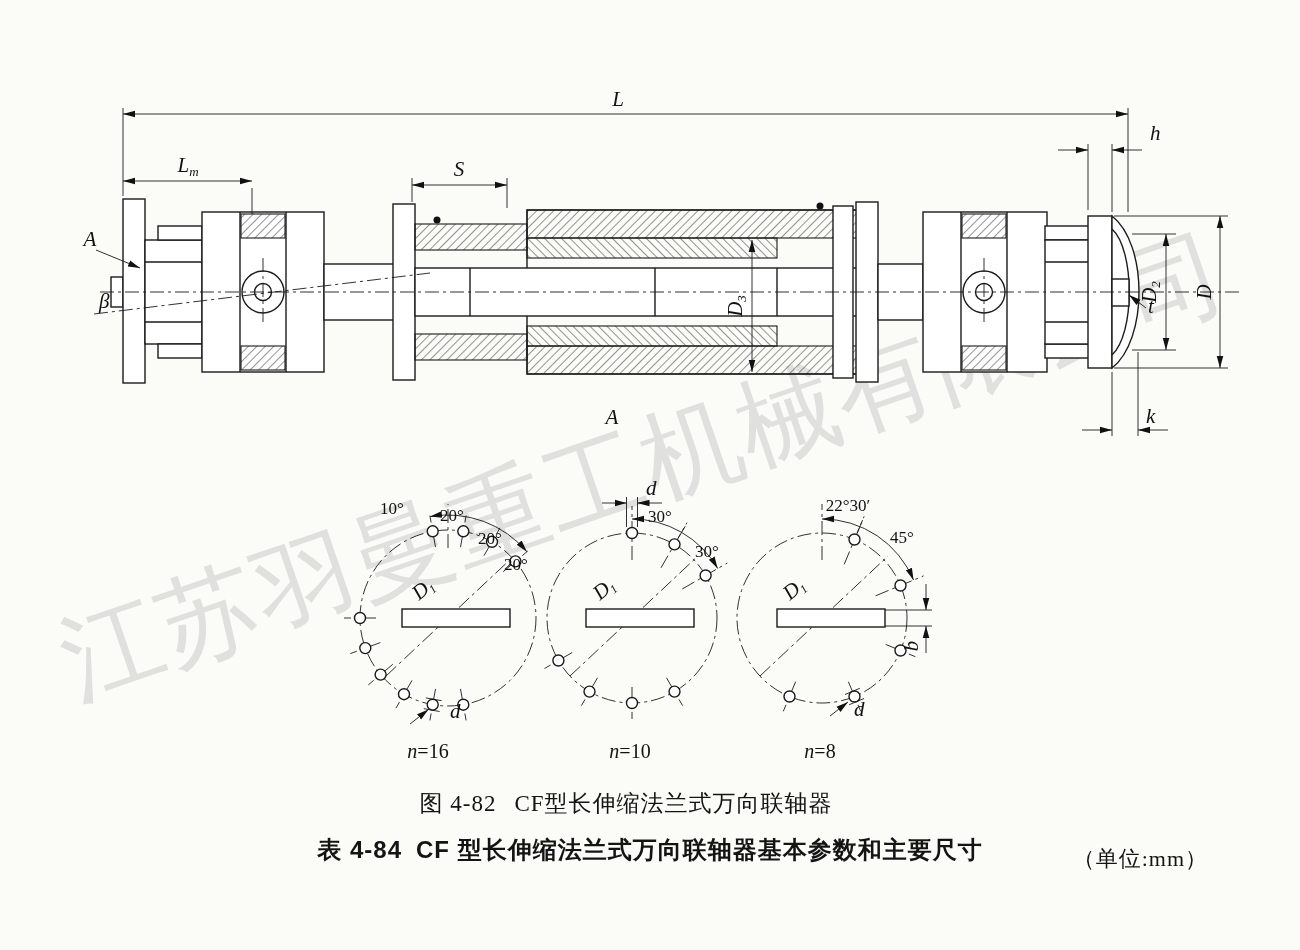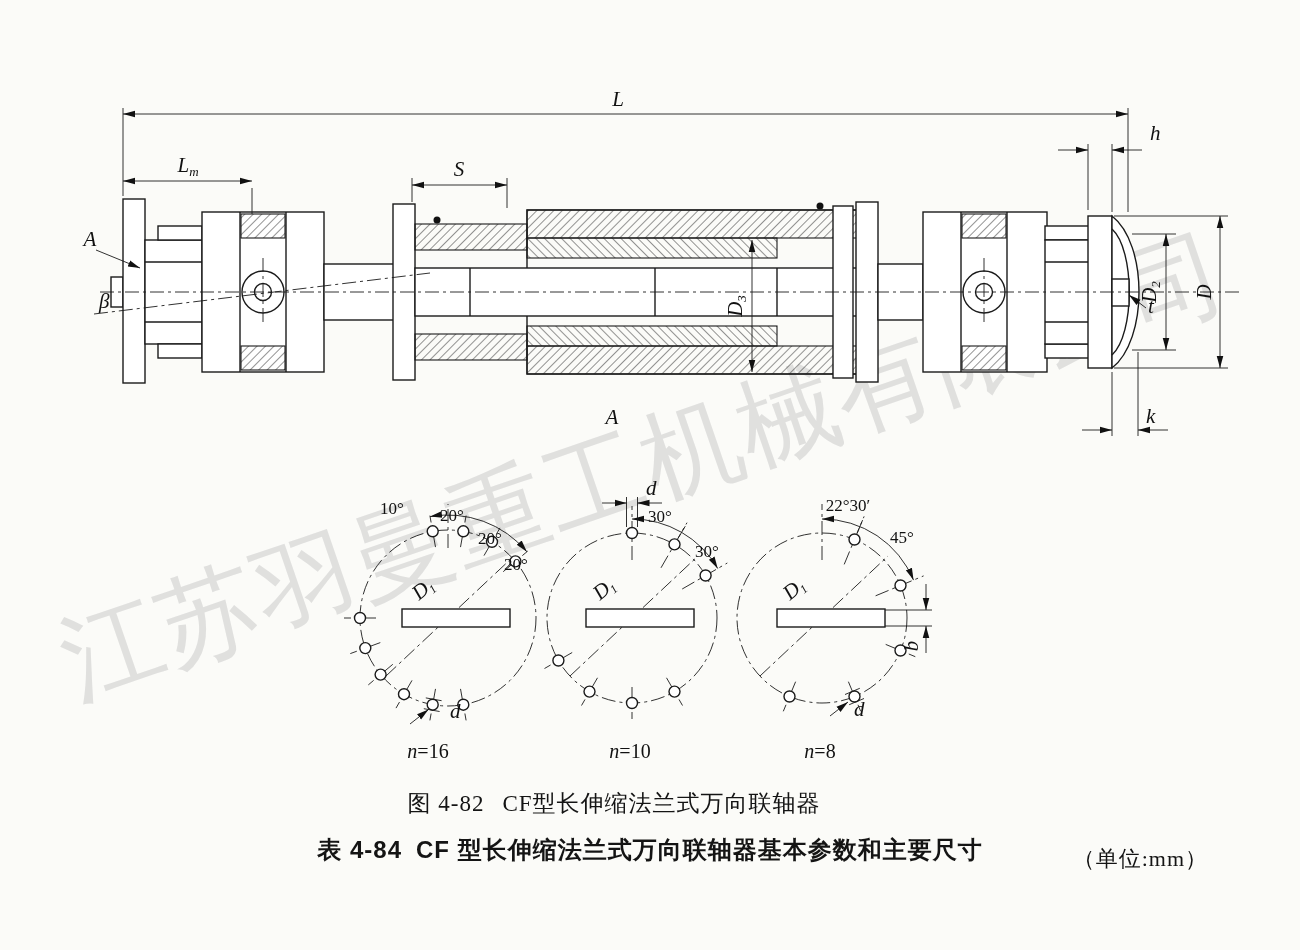--- a/index.html
+++ b/index.html
@@ -13,21 +13,21 @@
   .hz {fill:url(#hatch); stroke:#1b1b1b;stroke-width:1.1;}
   .h2 {fill:url(#hatch2);stroke:#1b1b1b;stroke-width:1.1;}
   .d  {stroke:#1b1b1b;fill:none;stroke-width:.9;}
   .cl {stroke:#1b1b1b;fill:none;stroke-width:.9;stroke-dasharray:14 4 3 4;}
 
   text.dim{font:italic 21px "Liberation Serif",serif;fill:#111;}
   text.ang{font:17px "Liberation Serif",serif;fill:#111;}
   text.nlb{font:20px "Liberation Serif",serif;fill:#111;}
   .wm{font:100px "Liberation Serif",serif;fill:#c6c6c6;opacity:.5;letter-spacing:2px;}
 
-  .caption{position:absolute;top:788px;left:4px;width:1220px;text-align:center;
+  .caption{position:absolute;top:788px;left:16px;width:1220px;text-align:center;
            font-size:23px;letter-spacing:1px;}
   .caption .lbl{margin-right:18px;}
   .theading{position:absolute;top:834px;left:0;width:1300px;text-align:center;
             font-family:"Liberation Sans",sans-serif;font-weight:700;font-size:24px;letter-spacing:1px;}
   .theading .lbl{margin-right:14px;}
   .theading .unit{position:absolute;right:92px;top:10px;font-weight:400;
                   font-family:"Liberation Serif",serif;font-size:22px;}
 </style>
 </head>
 <body>

